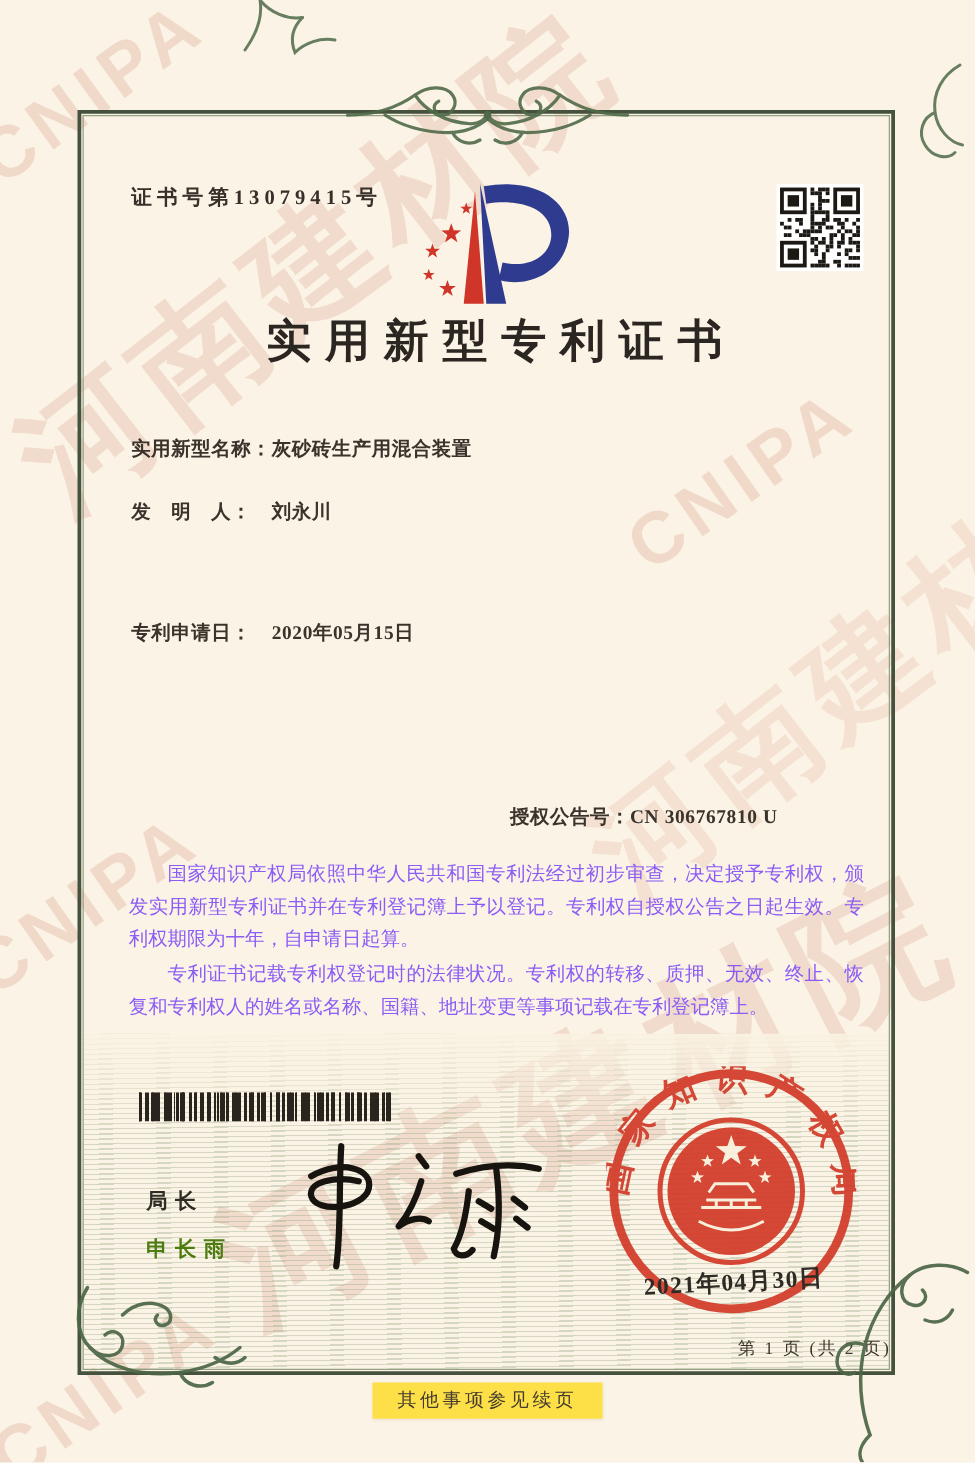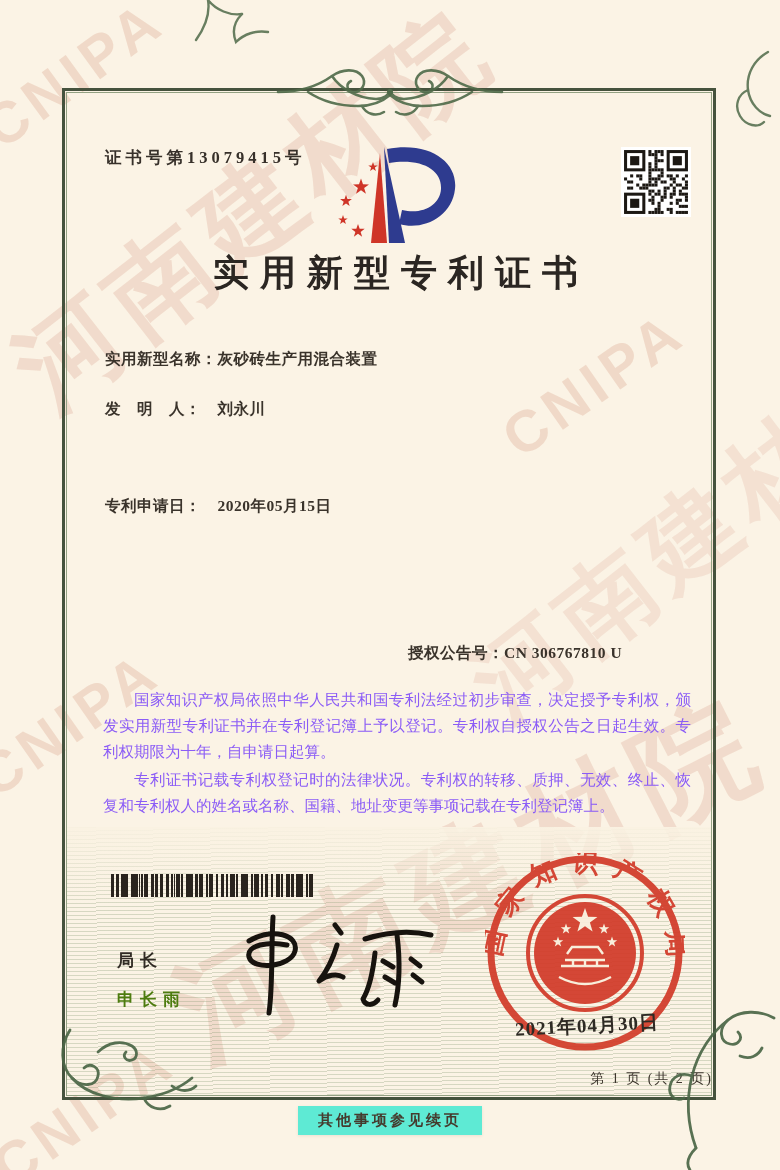--- a/index.html
+++ b/index.html
@@ -60,22 +60,22 @@
   .officer-title{position:absolute;left:52px;top:858px;font-size:17px;font-weight:bold;letter-spacing:6px;color:#312b25;font-family:Liberation Serif, serif;}
   .officer-name{position:absolute;left:52px;top:897px;font-size:17px;font-weight:bold;letter-spacing:6px;color:#4d7c0f;}
   .signature{position:absolute;left:150px;top:818px;width:230px;height:112px;}
 
   .seal{position:absolute;left:420px;top:762px;width:200px;height:200px;}
   .seal-date{position:absolute;left:426px;top:922px;width:192px;text-align:center;font-size:19px;font-weight:bold;
     color:#2e2a24;letter-spacing:1px;transform:rotate(-3deg);white-space:nowrap;}
 
   .page-info{position:absolute;left:0;right:0;top:979px;text-align:right;font-size:14px;color:#3c352c;letter-spacing:2px;}
 
-  .footer-note{position:absolute;left:298px;top:1106px;z-index:5;background:#5eead4;padding:5px 20px;
-    font-size:15px;color:#453b2e;letter-spacing:3px;font-weight:700;box-shadow:0 1px 3px rgba(90,70,50,0.10);}
+  .footer-note{position:absolute;left:298px;top:1106px;z-index:5;background:#fde047;padding:5px 20px;
+    font-size:15px;color:#453b2e;letter-spacing:3px;font-weight:400;box-shadow:0 1px 3px rgba(90,70,50,0.10);}
 </style>
 </head>
 <body>
 
 <div class="page">
 
   <span class="wm wm-org wm1">河南建材院</span>
   <span class="wm wm-org wm2">河南建材院</span>
   <span class="wm wm-org wm3">河南建材院</span>
   <span class="wm wm-cnipa wmc1">CNIPA</span>

